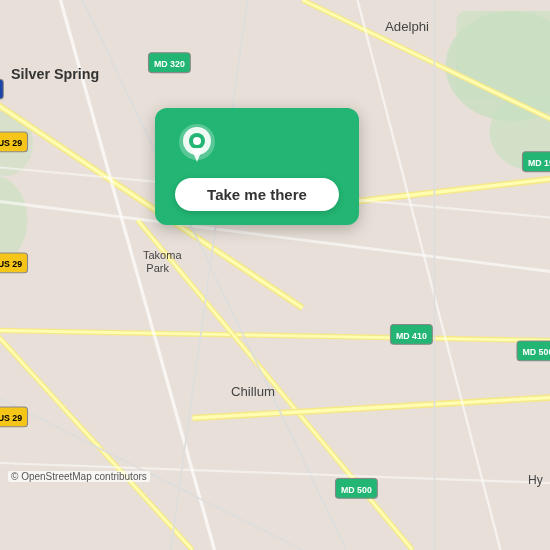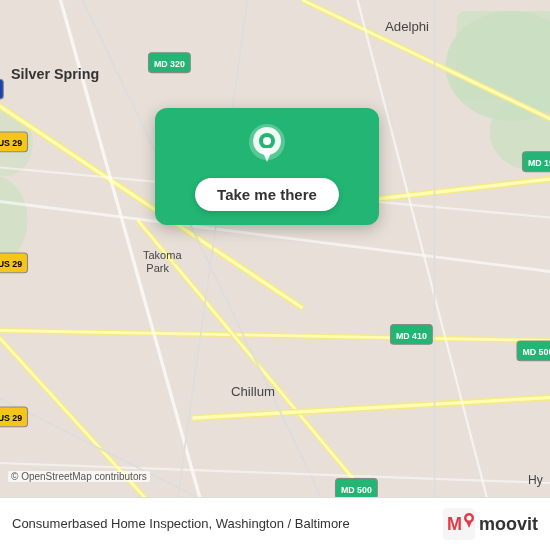--- a/index.html
+++ b/index.html
@@ -35,26 +35,25 @@
       left: 0;
       width: 100%;
       height: 100%;
     }
 
     
     #popup-card {
       position: absolute;
       top: 108px;
       left: 155px;
-      width: 224px;
+      width: 204px;
       background-color: #22b573;
       border-radius: 12px;
       display: flex;
       flex-direction: column;
-      align-items: center;
       padding: 16px 20px 14px 20px;
       box-shadow: 0 4px 16px rgba(0,0,0,0.25);
       z-index: 10;
     }
 
     #pin-icon-wrap {
       width: 44px;
       height: 44px;
       display: flex;
       align-items: center;
@@ -217,30 +216,14 @@
         <circle cx="18" cy="17" r="8" fill="#22b573"></circle>
         <circle cx="18" cy="17" r="4" fill="white"></circle>
         <polygon points="18,38 12,24 24,24" fill="white" opacity="0.9"></polygon>
       </svg>
     </div>
     <button id="take-me-btn">Take me there</button>
   </div>
 
   <div id="osm-credit">© OpenStreetMap contributors</div>
 
-  <div id="bottom-bar">
-    <div id="bottom-text">Consumerbased Home Inspection, Washington / Baltimore</div>
-    <div id="moovit-logo">
-
-      <svg id="moovit-icon" viewBox="0 0 32 32" width="32" height="32">
-        <rect width="32" height="32" rx="4" fill="#f5f5f5"></rect>
-
-        <text x="4" y="22" font-size="18" font-weight="900" fill="#e63946" font-family="Arial">M</text>
-
-        <circle cx="26" cy="10" r="5" fill="#e63946"></circle>
-        <circle cx="26" cy="10" r="2.5" fill="white"></circle>
-        <polygon points="26,20 23,13 29,13" fill="#e63946"></polygon>
-      </svg>
-      <span id="moovit-text">moovit</span>
-    </div>
-  </div>
 
 </div>
 
 </body></html>

